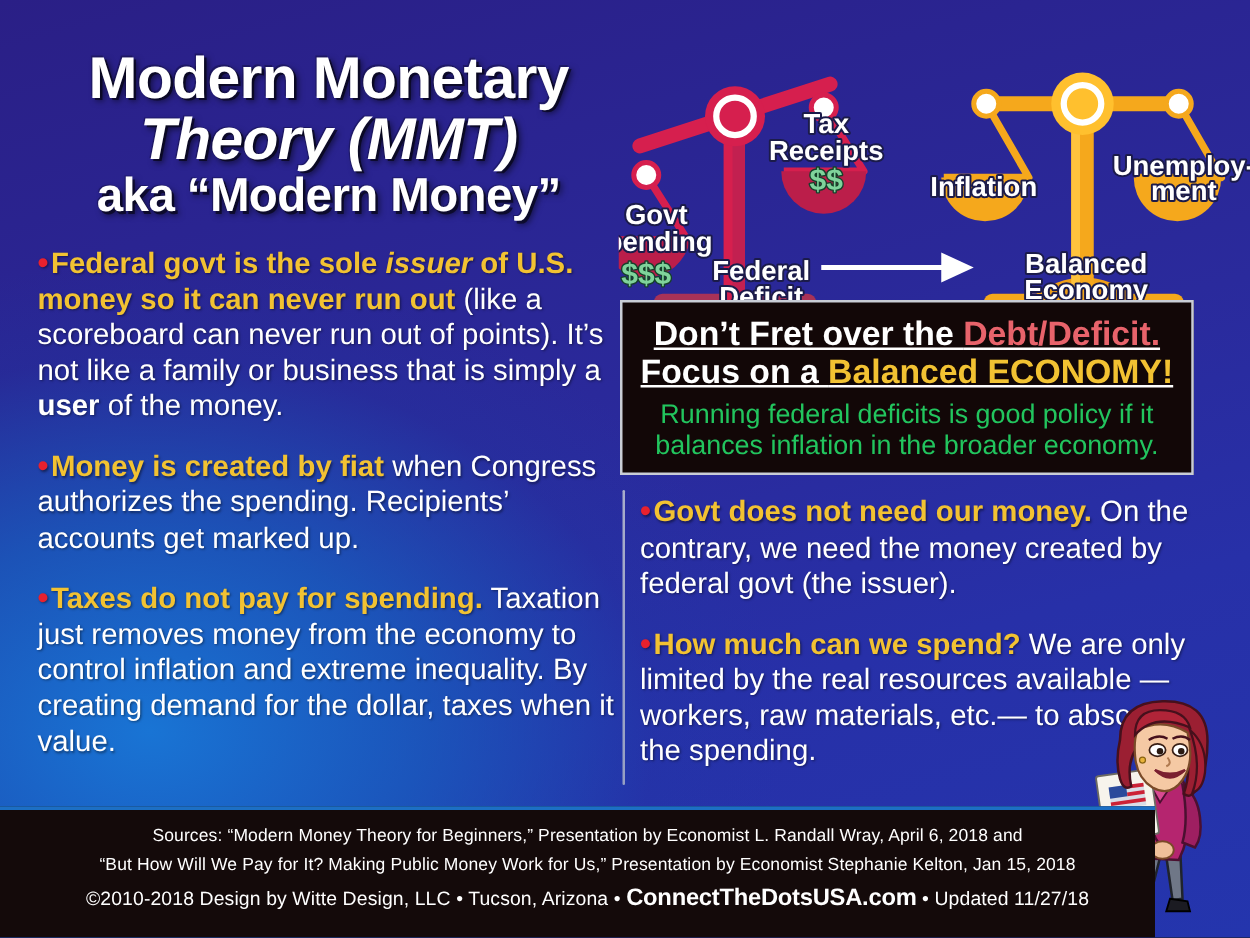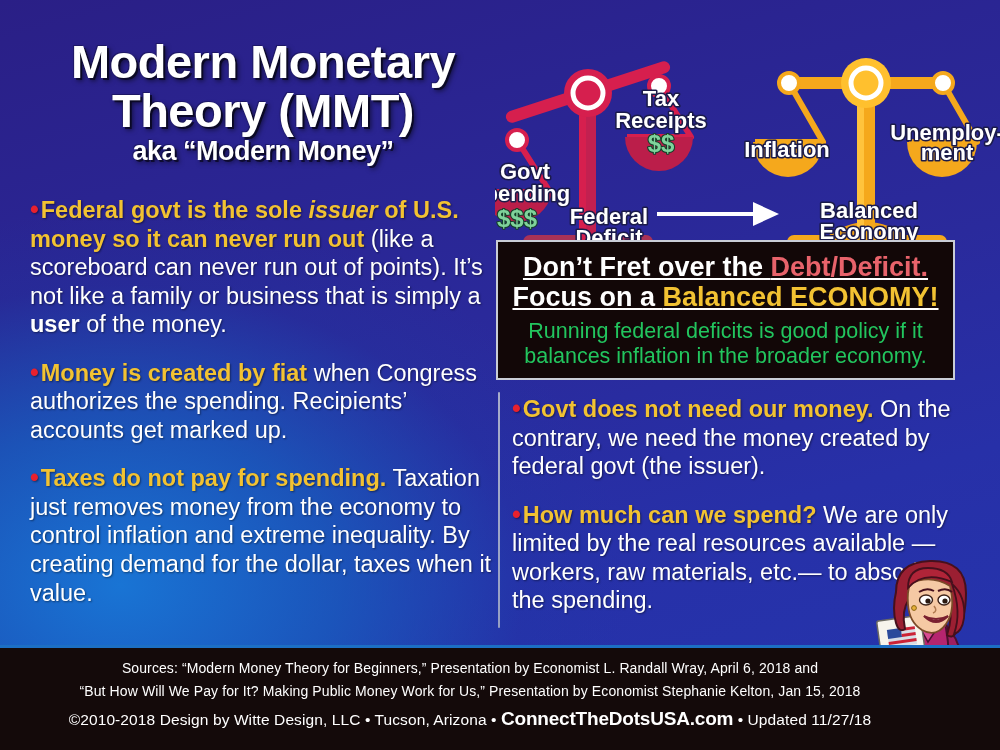--- a/index.html
+++ b/index.html
@@ -19,22 +19,22 @@
   
   .title-block{position:absolute;left:28px;top:38px;width:470px;text-align:center;}
   .t-line{
     color:#ffffff;font-weight:bold;line-height:1.0;
     letter-spacing:-0.5px;
     text-shadow:
       2px 2px 0 rgba(0,0,0,.55), 3px 3px 5px rgba(0,0,0,.55),
       -1px -1px 0 rgba(0,0,0,.25);
   }
   .t1{font-size:47px;}
-  .t2{font-size:47px;margin-top:2px;}
-  .t3{font-size:27px;margin-top:4px;}
+  .t2{font-size:47px;margin-top:2px;font-style:italic;}
+  .t3{font-size:38px;margin-top:4px;}
 
   
   .col{position:absolute;}
   .col-left{left:30px;top:196px;width:470px;}
   .col-right{left:512px;top:395px;width:450px;}
 
   .para{
     color:#ffffff;font-size:23.5px;line-height:1.215;
     margin:0 0 20px 0;
     text-shadow:1px 1px 2px rgba(0,0,0,.45);
@@ -78,21 +78,21 @@
   .co-h{font-size:27px;font-weight:bold;color:#ffffff;line-height:1.12;text-align:right;white-space:nowrap;text-decoration:underline;}
   .co-red{color:#e8636b;}
   .co-gold{color:#f2c232;}
   .co-sub{font-size:21.5px;color:#22c55e;line-height:1.14;text-align:center;margin-top:7px;}
 
   
   .character{position:absolute;left:866px;top:558px;width:132px;height:180px;}
 
   
   .footer{
-    position:absolute;left:0;bottom:0;width:1000px;height:102px;
+    position:absolute;left:0;bottom:0;width:924px;height:102px;
     background:#140a0a;
     border-top:3px solid #1c6fc4;
     margin-top:11px;
   }
   .footer-inner{
     position:absolute;left:0;top:9px;width:940px;text-align:center;
     color:#ffffff;
   }
   .f-line{font-size:14px;line-height:1.62;letter-spacing:.1px;}
   .f-line.l3{font-size:15.5px;margin-top:2px;}

